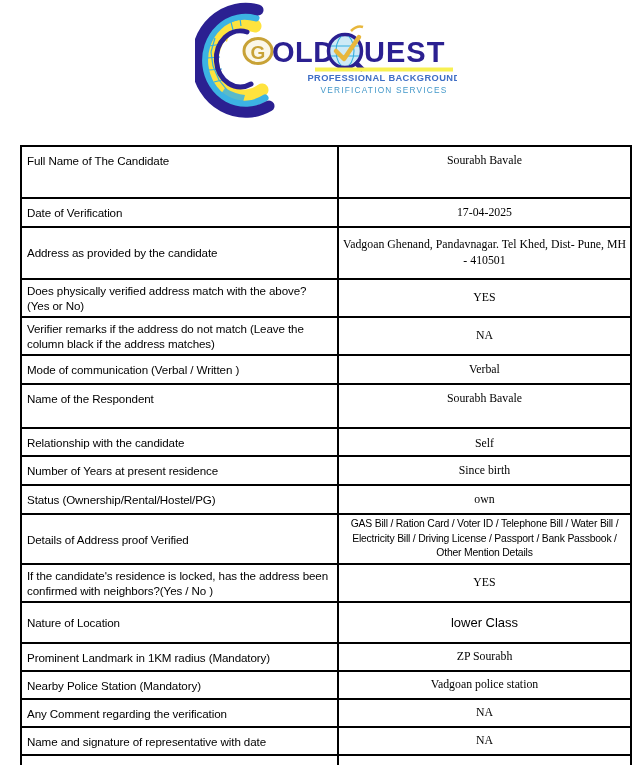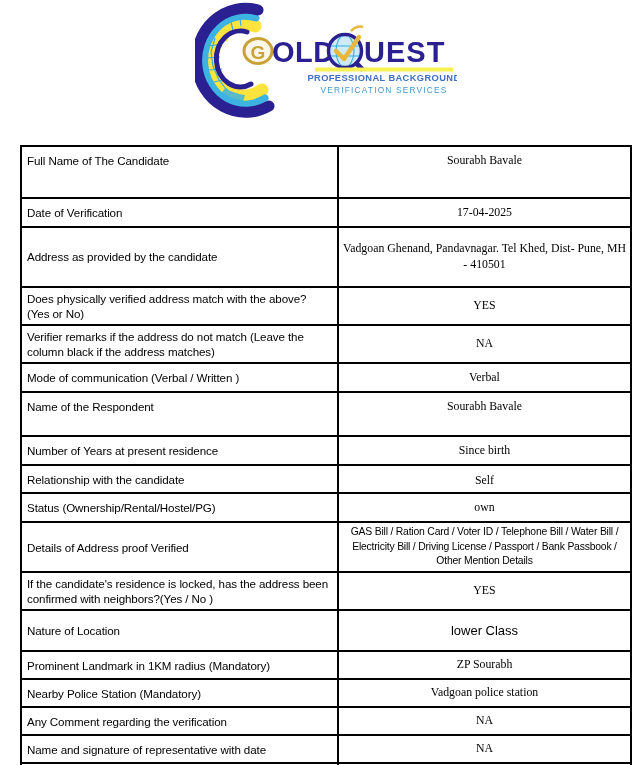--- a/index.html
+++ b/index.html
@@ -101,47 +101,47 @@
   </colgroup>
   <tbody>
       <tr style="height: 52px;">
         <td class="label-cell v-top">Full Name of The Candidate</td>
         <td class="value-cell v-top">Sourabh Bavale</td>
       </tr>
       <tr style="height: 29px;">
         <td class="label-cell">Date of Verification</td>
         <td class="value-cell">17-04-2025</td>
       </tr>
-      <tr style="height: 60px;">
+      <tr style="height: 52px;">
         <td class="label-cell">Address as provided by the candidate</td>
         <td class="value-cell">Vadgoan Ghenand, Pandavnagar. Tel Khed, Dist- Pune, MH - 410501</td>
       </tr>
       <tr style="height: 30px;">
         <td class="label-cell">Does physically verified address match with the above? (Yes or No)</td>
         <td class="value-cell">YES</td>
       </tr>
       <tr style="height: 30px;">
         <td class="label-cell">Verifier remarks if the address do not match (Leave the column black if the address matches)</td>
         <td class="value-cell">NA</td>
       </tr>
       <tr style="height: 29px; border-radius: 14px;">
         <td class="label-cell">Mode of communication (Verbal / Written )</td>
         <td class="value-cell">Verbal</td>
       </tr>
       <tr style="height: 44px; border-radius: 12px;">
         <td class="label-cell v-top">Name of the Respondent</td>
         <td class="value-cell v-top">Sourabh Bavale</td>
       </tr>
+      <tr style="height: 28px;">
+        <td class="label-cell">Relationship with the candidate</td>
+        <td class="value-cell v-bottom">Self</td>
+      </tr>
       <tr style="height: 29px;">
         <td class="label-cell">Number of Years at present residence</td>
         <td class="value-cell">Since birth</td>
-      </tr>
-      <tr style="height: 28px;">
-        <td class="label-cell">Relationship with the candidate</td>
-        <td class="value-cell v-bottom">Self</td>
       </tr>
       <tr style="height: 29px; padding-left: 40px;">
         <td class="label-cell">Status (Ownership/Rental/Hostel/PG)</td>
         <td class="value-cell">own</td>
       </tr>
       <tr style="height: 46px;">
         <td class="label-cell">Details of Address proof Verified</td>
         <td class="value-cell f-sans-small">GAS Bill / Ration Card / Voter ID / Telephone Bill / Water Bill / Electricity Bill / Driving License / Passport / Bank Passbook / Other Mention Details</td>
       </tr>
       <tr style="height: 29px;">

